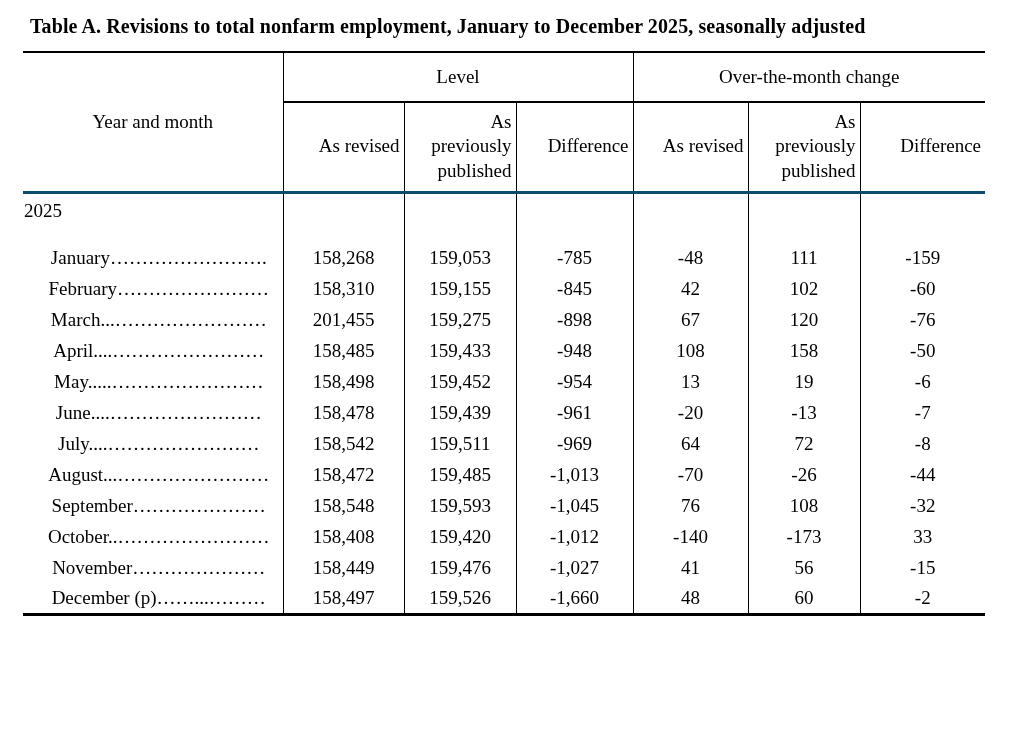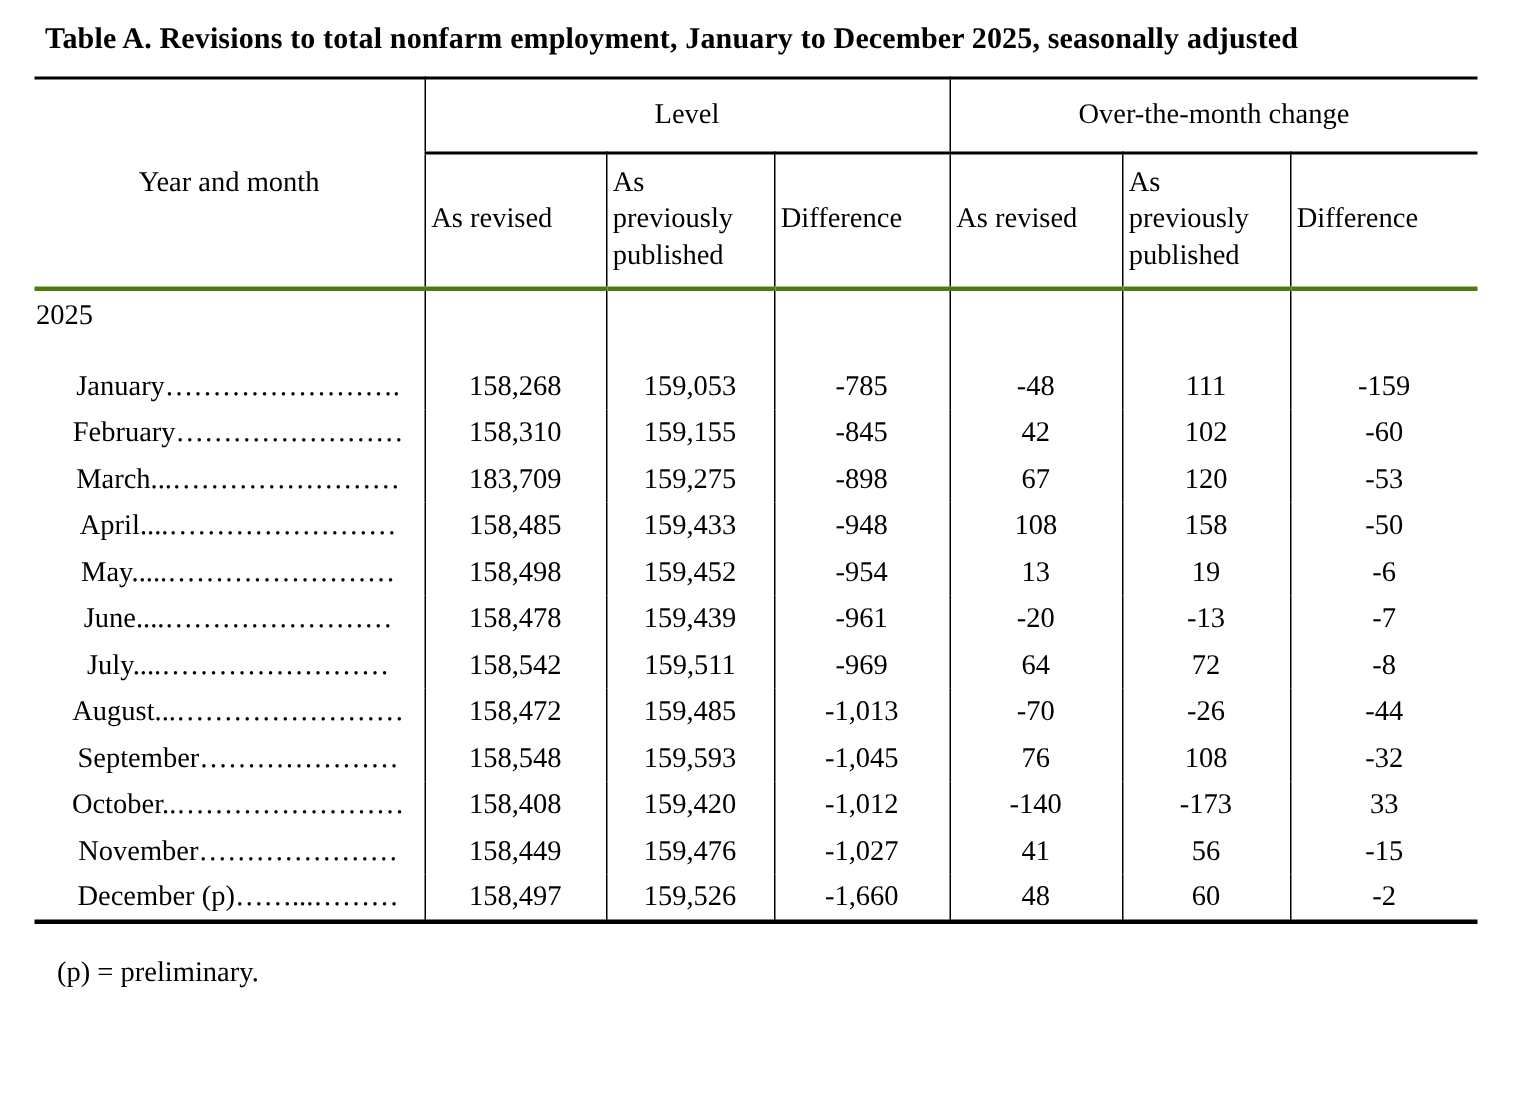--- a/index.html
+++ b/index.html
@@ -32,23 +32,23 @@
   }
   table.rev th { font-weight: normal; font-size: 19px; }
   
   table.rev tbody td:not(:first-child) { border-left: 1.5px solid #000; }
   tr.grouprow th:not(:first-child) { border-left: 1.5px solid #000; }
   tr.subhead th { border-left: 1.5px solid #000; }
   
   tr.grouprow { height: 50px; }
   th.group { border-bottom: 2px solid #000; vertical-align: middle; text-align: center; }
   tr.subhead { height: 90px; }
-  tr.subhead th, th.corner { border-bottom: 3px solid #4d7c0f; }
+  tr.subhead th, th.corner { border-bottom: 3px solid #0c4a6e; }
   th.corner { vertical-align: middle; text-align: center; }
-  tr.subhead th { vertical-align: middle; text-align: left; line-height: 1.3; padding: 0 4px; }
+  tr.subhead th { vertical-align: middle; text-align: right; line-height: 1.3; padding: 0 4px; }
   
   tr.year-row { height: 50px; }
   tr.year-row td.c-label { text-align: left; vertical-align: top; padding-top: 6px; }
   tr.month-row { height: 31px; }
   td.c-label.month {
     text-align: center;
     padding-left: 13px;
     white-space: nowrap;
     overflow: hidden;
   }
@@ -113,26 +113,26 @@
           <td class="c-label month">February……………………</td>
           <td class="num">158,310</td>
           <td class="num">159,155</td>
           <td class="num">-845</td>
           <td class="num">42</td>
           <td class="num">102</td>
           <td class="num">-60</td>
         </tr>
         <tr class="month-row">
           <td class="c-label month">March...……………………</td>
-          <td class="num">183,709</td>
+          <td class="num">201,455</td>
           <td class="num">159,275</td>
           <td class="num">-898</td>
           <td class="num">67</td>
           <td class="num">120</td>
-          <td class="num">-53</td>
+          <td class="num">-76</td>
         </tr>
         <tr class="month-row">
           <td class="c-label month">April....……………………</td>
           <td class="num">158,485</td>
           <td class="num">159,433</td>
           <td class="num">-948</td>
           <td class="num">108</td>
           <td class="num">158</td>
           <td class="num">-50</td>
         </tr>
@@ -204,15 +204,14 @@
           <td class="num">158,497</td>
           <td class="num">159,526</td>
           <td class="num">-1,660</td>
           <td class="num">48</td>
           <td class="num">60</td>
           <td class="num">-2</td>
         </tr>
       </tbody>
   </table>
 
-  <div class="footnote">(p) = preliminary.</div>
 
 </div>
 
 </body></html>

